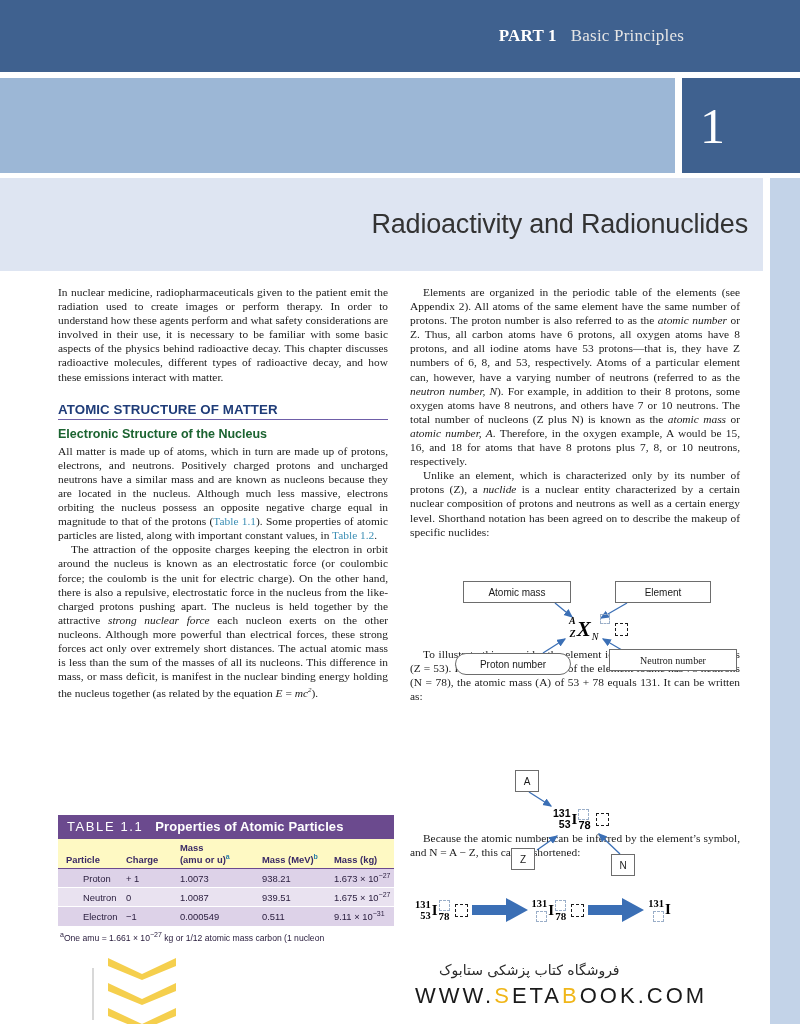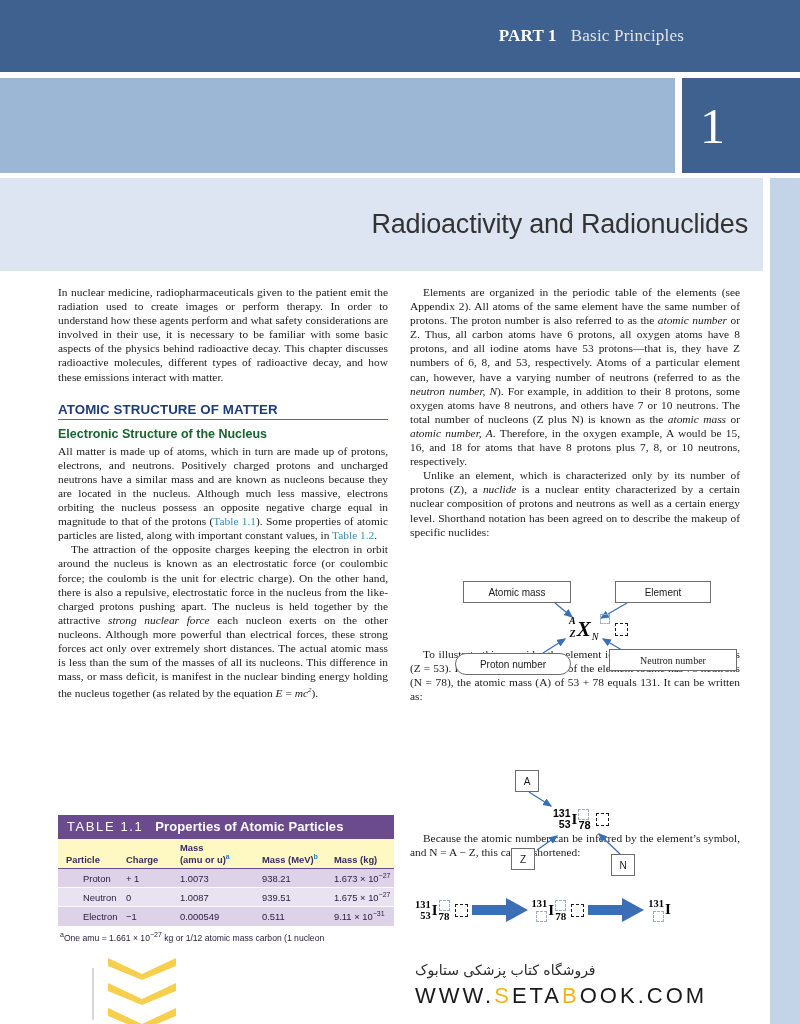--- a/index.html
+++ b/index.html
@@ -247,21 +247,21 @@
   }
   .logo-divider {
     width: 2px; height: 52px; background: #d8d8d8; margin: 0 14px;
   }
   .chev-stack { display: flex; flex-direction: column; gap: 3px; }
   .footer-right {
     position: absolute; left: 415px; top: 12px; text-align: left;
   }
   .fa-line {
     font-family: "DejaVu Sans", sans-serif; font-size: 14px;
-    color: #2b2b2b; direction: rtl; margin-bottom: 5px;
+    color: #2b2b2b; direction: rtl; margin-bottom: 5px; margin-left: 24px;
   }
   .url-line {
     font-family: "Liberation Sans", sans-serif;
     font-size: 22px; letter-spacing: 3px; color: #1a1a1a; font-weight: normal;
   }
   .url-line .hl { color: #f0b619; }
 </style>
 </head>
 <body>
 

